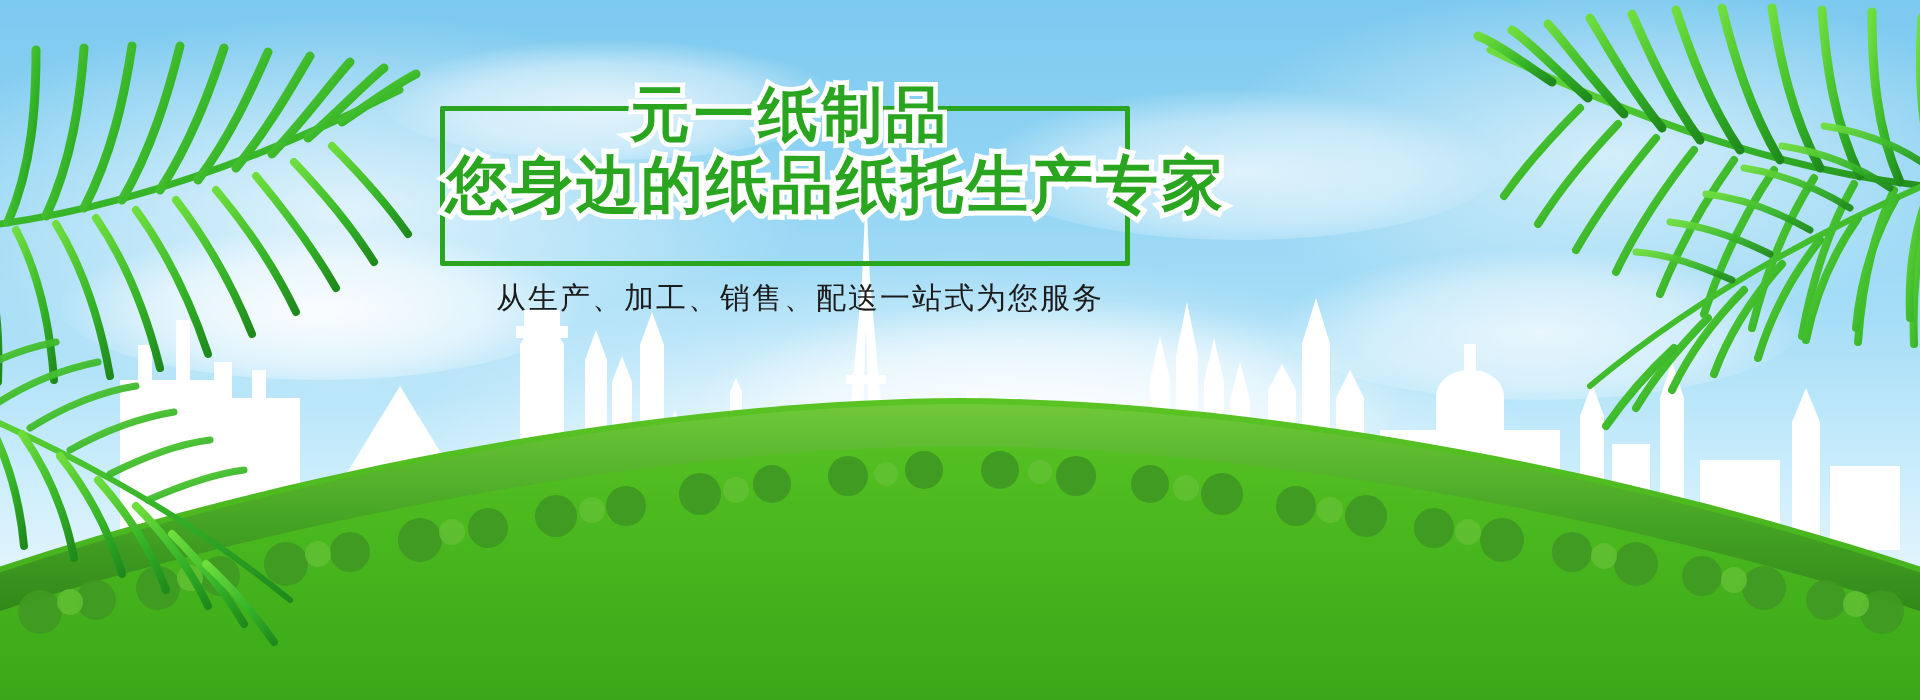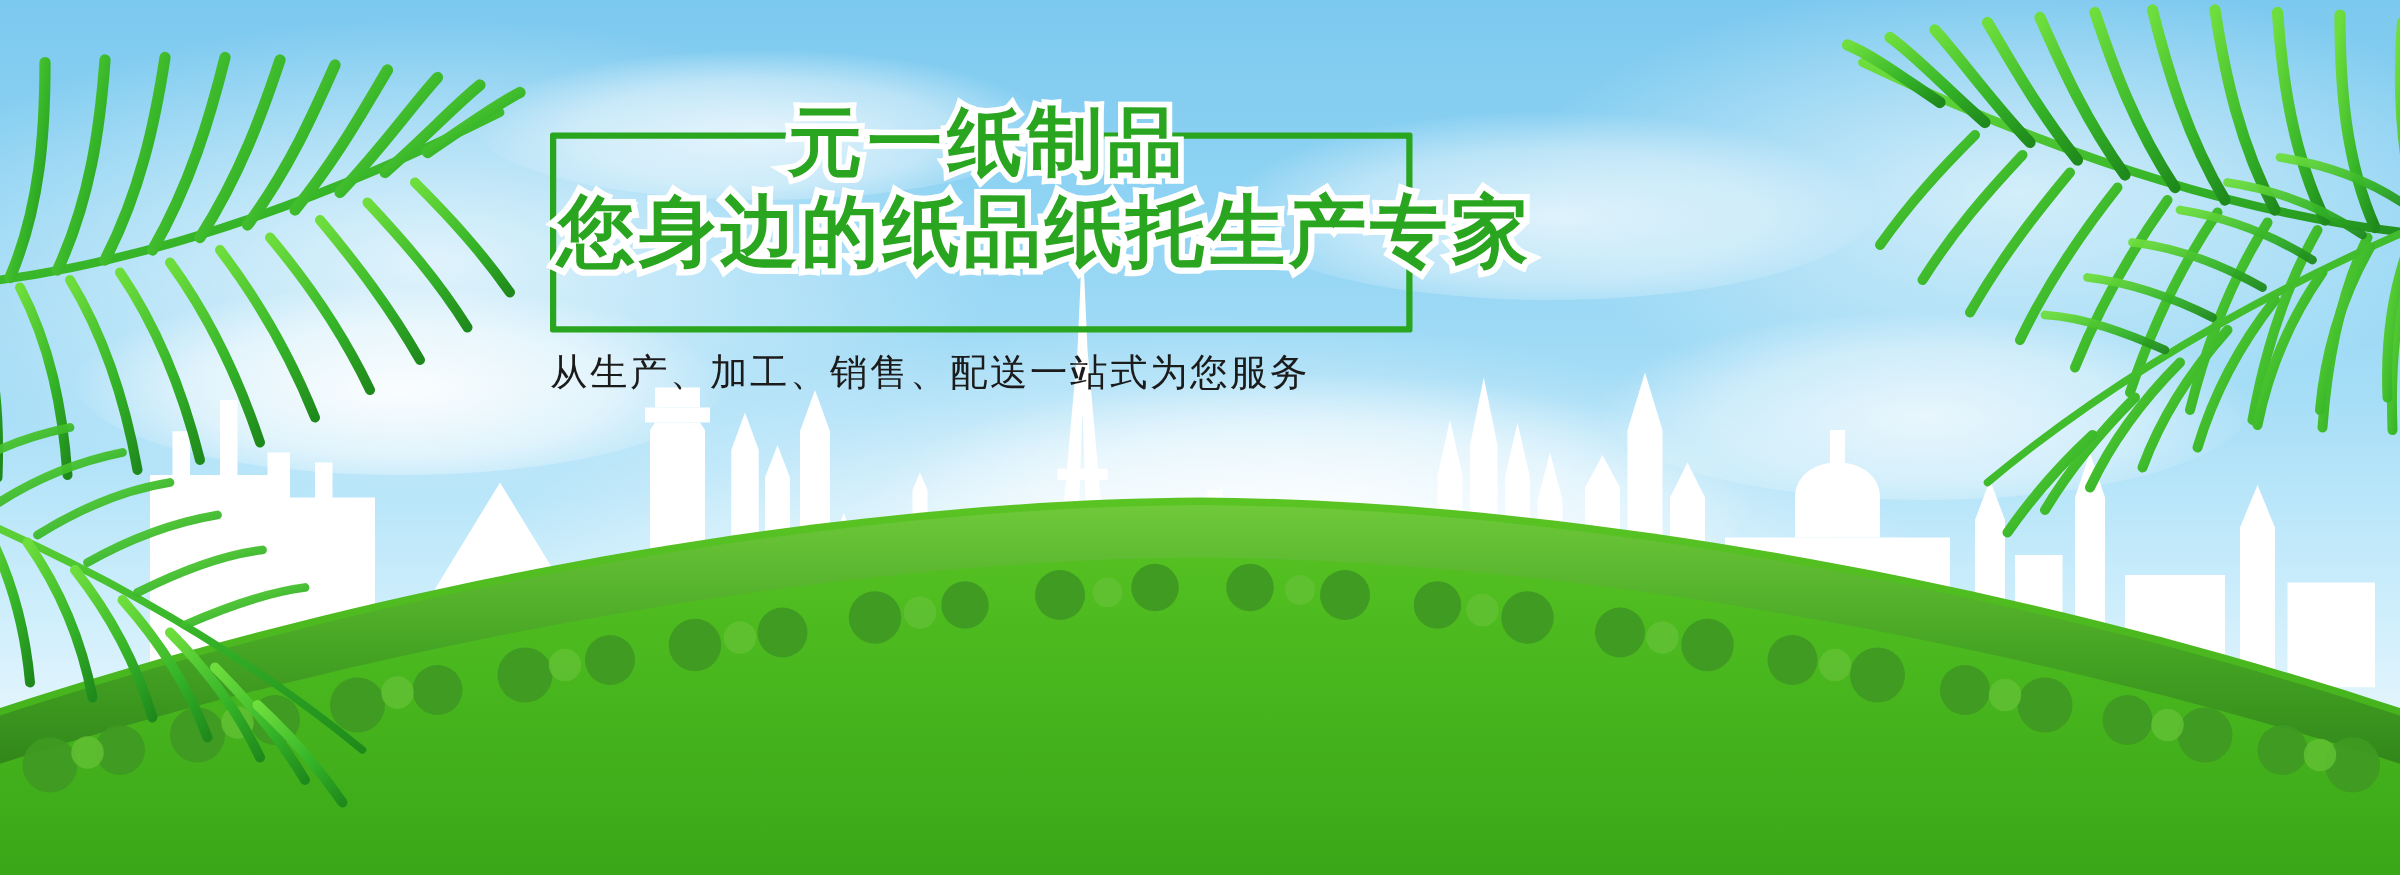--- a/index.html
+++ b/index.html
@@ -121,20 +121,21 @@
     letter-spacing: 3px;
     -webkit-text-stroke: 10px #ffffff;
     paint-order: stroke fill;
     font-family: "DejaVu Sans", "Liberation Sans", sans-serif;
   }
   .subtitle {
     position: absolute;
     left: 0;
     top: 200px;
     width: 720px;
+    text-align: center;
     font-size: 30px;
     color: #1b1b1b;
     letter-spacing: 2px;
     white-space: nowrap;
     font-family: "DejaVu Serif", "Liberation Serif", serif;
   }
 
   
   .products {
     position: absolute;

